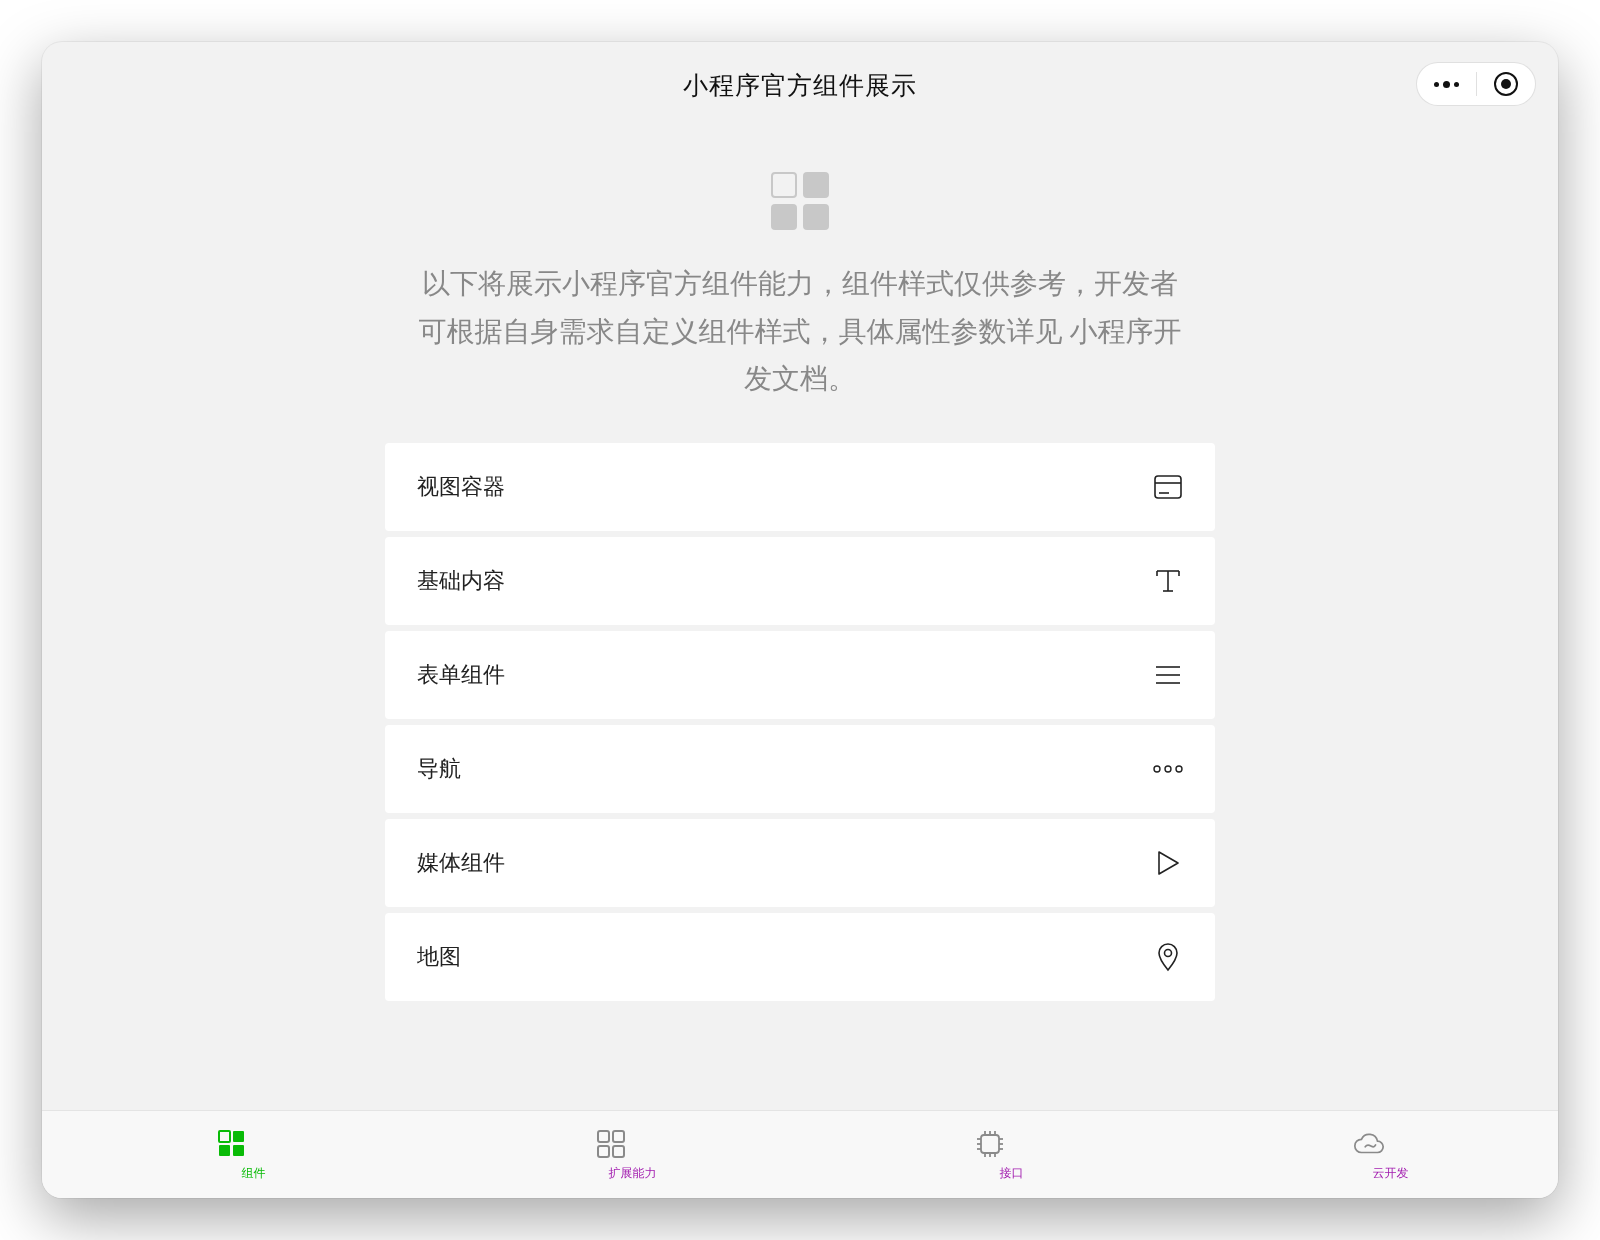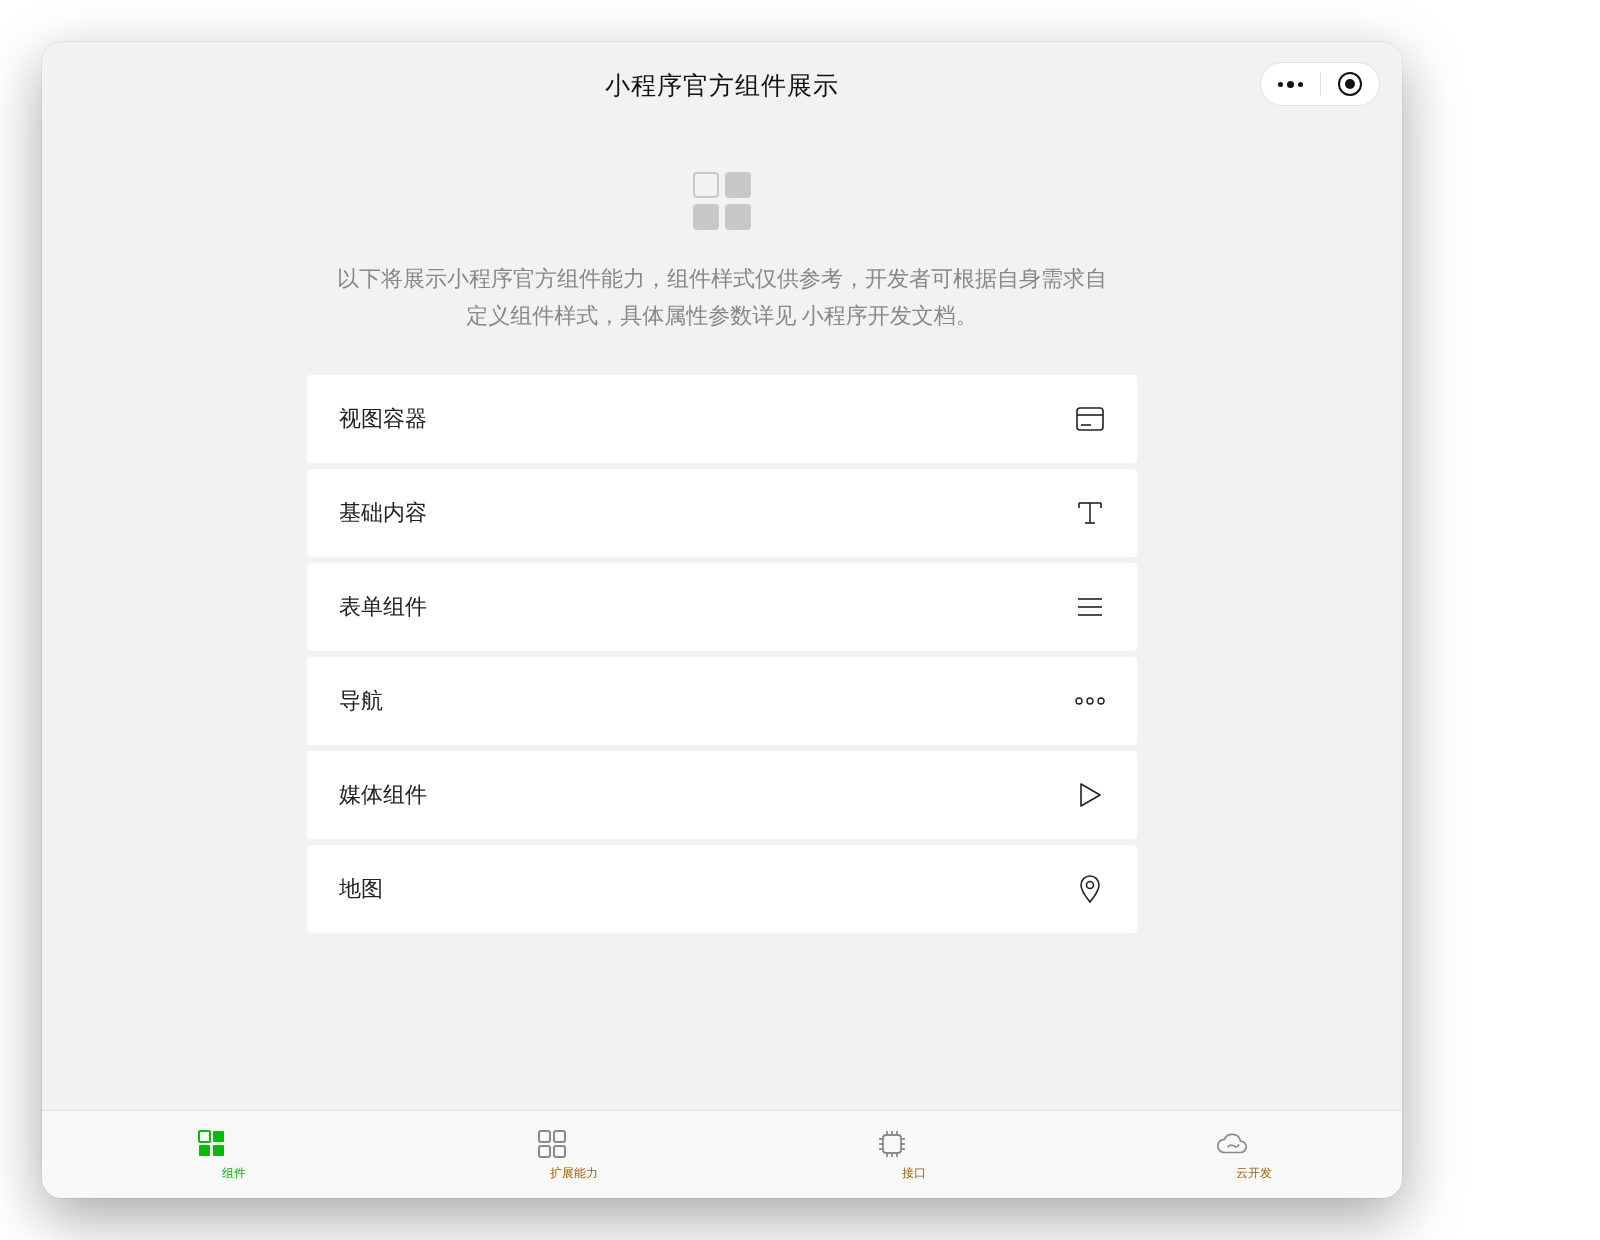--- a/index.html
+++ b/index.html
@@ -11,21 +11,21 @@
     font-family: -apple-system, BlinkMacSystemFont, "Segoe UI", Roboto, "Helvetica Neue", Arial, sans-serif;
     background: #fff;
     width: 1600px;
     height: 1240px;
     overflow: hidden;
   }
   .window-frame {
     position: absolute;
     top: 42px;
     left: 42px;
-    width: 1360px;
+    width: 1516px;
     height: 1156px;
     background: #f2f2f2;
     border-radius: 20px;
     box-shadow: 0 20px 60px rgba(0,0,0,0.35), 0 0 0 1px rgba(0,0,0,0.05);
     overflow: hidden;
     display: flex;
     flex-direction: column;
   }
   .header {
     position: relative;
@@ -116,21 +116,21 @@
   }
   .hero-icon .cell.outline {
     border: 2px solid #c8c8c8;
     background: transparent;
   }
   .hero-icon .cell.fill {
     background: #c8c8c8;
   }
   .intro-text {
     margin-top: 30px;
-    font-size: 22px;
+    font-size: 28px;
     color: #888;
     line-height: 1.7;
     text-align: center;
     max-width: 780px;
   }
   .intro-text .link {
     color: #888;
   }
   .list {
     margin-top: 40px;
@@ -168,21 +168,21 @@
     display: flex;
   }
   .tab-item {
     flex: 1;
     display: flex;
     flex-direction: column;
     align-items: center;
     justify-content: center;
     gap: 4px;
     cursor: pointer;
-    color: #a16207;
+    color: #a21caf;
   }
   .tab-item.active {
     color: #09bb07;
   }
   .tab-icon {
     width: 34px;
     height: 34px;
     display: flex;
     align-items: center;
     justify-content: center;

